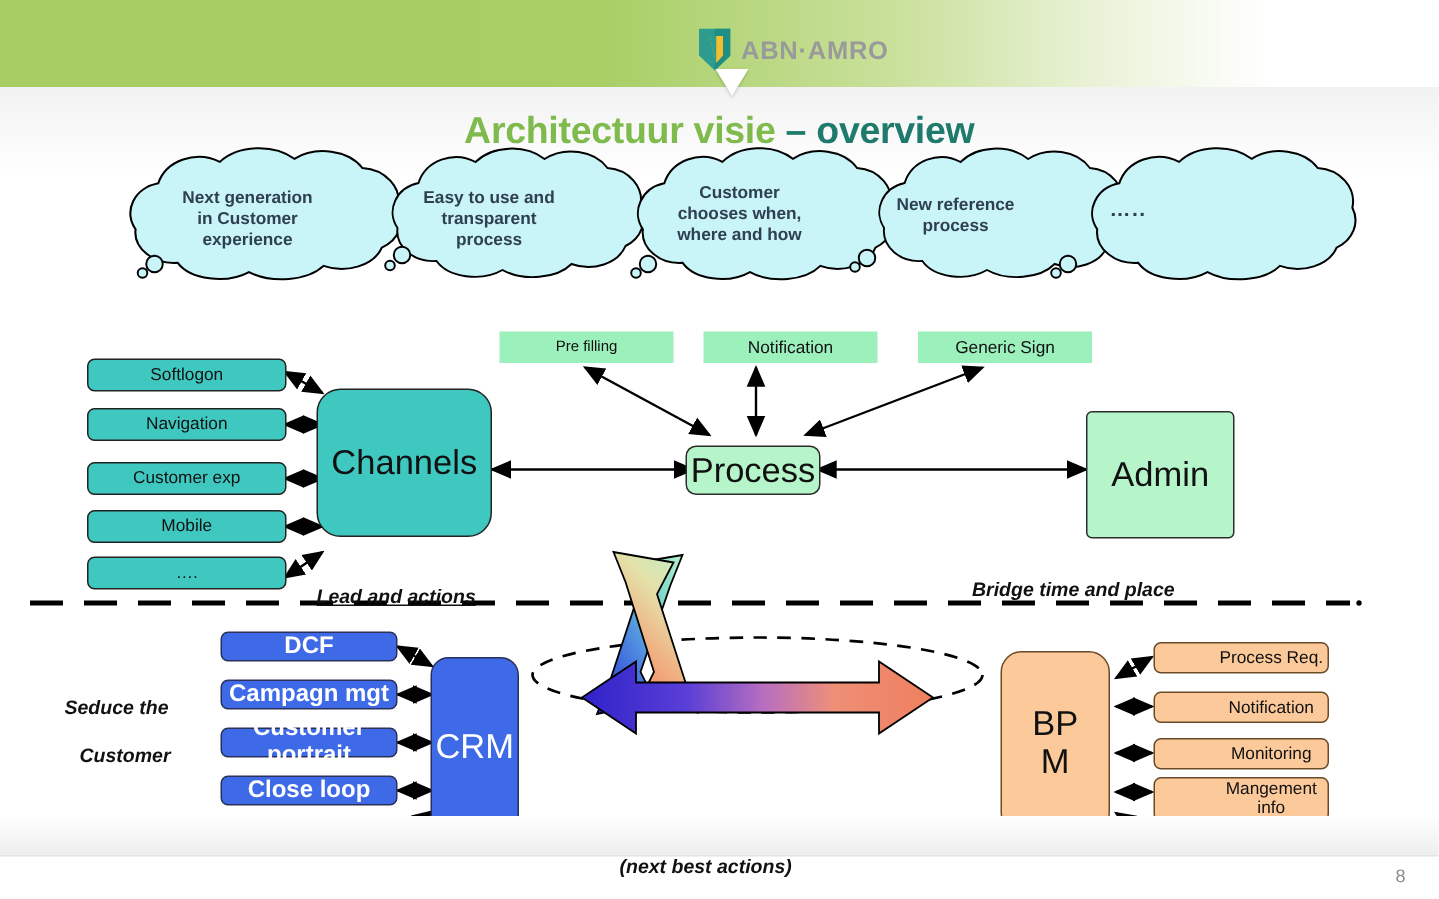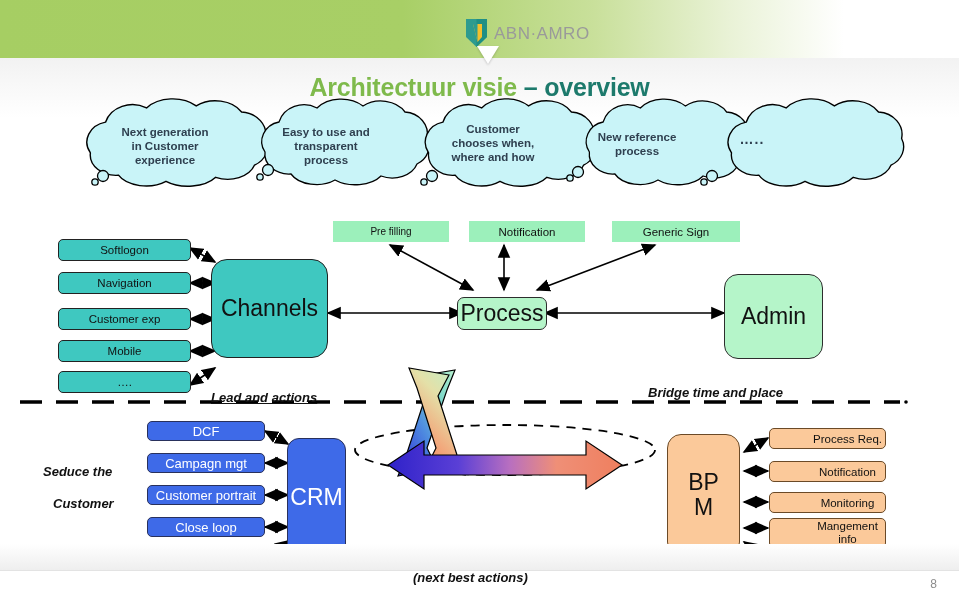--- a/index.html
+++ b/index.html
@@ -19,21 +19,21 @@
   .band-shadow{
     position:absolute;left:0;top:58px;width:959px;height:9px;
     background:linear-gradient(to bottom,rgba(0,0,0,0.18),rgba(0,0,0,0));
   }
   .header-sheen{
     position:absolute;left:0;top:58px;width:959px;height:60px;
     background:linear-gradient(to bottom,#f2f2f2 0%,#fafafa 60%,#ffffff 100%);
   }
   .logo{position:absolute;left:466px;top:18px;width:120px;height:30px;display:flex;align-items:center;gap:7px;}
   .logo-mark{position:relative;width:21px;height:28px;}
-  .logo-text{font-size:17px;font-weight:normal;color:#9a9a9a;letter-spacing:0.5px;line-height:1;}
+  .logo-text{font-size:17px;font-weight:bold;color:#9a9a9a;letter-spacing:0.5px;line-height:1;}
   .logo-pointer{
     position:absolute;left:477px;top:46px;width:0;height:0;
     border-left:11px solid transparent;border-right:11px solid transparent;
     border-top:18px solid #ffffff;
     filter:drop-shadow(0 1px 1px rgba(0,0,0,0.20));
   }
   .title{
     position:absolute;left:0;top:73px;width:959px;text-align:center;
     font-size:25px;font-weight:bold;letter-spacing:-0.2px;
   }
@@ -50,21 +50,21 @@
     display:flex;align-items:center;justify-content:center;
     text-align:center;color:#111;border:1px solid #3b3b3b;
   }
   .pill{border-radius:5px;}
 
   .teal{background:#3fc8c0;border-color:#222;}
   .teal-label{font-size:11.5px;color:#111;}
   .mint{background:#b5f5c9;border-color:#2d2d2d;}
   .mint-flat{background:#9cf0bb;border:none;}
   .blue{background:#3e6ae8;border-color:#29315c;}
-  .blue-label{font-size:13px;color:#fff;font-weight:normal;}
+  .blue-label{font-size:16px;color:#fff;font-weight:bold;}
   .peach{background:#fbc99a;border-color:#6b4a27;}
   .peach-label{font-size:11.5px;color:#111;padding-left:40px;}
 
   .big-label{font-size:23px;color:#111;line-height:25px;}
 
   
   .annot{position:absolute;font-style:italic;font-weight:bold;font-size:13px;color:#111;}
   .annot.u{text-decoration:underline;}
 
   .page-num{position:absolute;right:22px;bottom:8px;font-size:12px;color:#8c8c8c;}
@@ -242,25 +242,25 @@
   <div class="box pill teal teal-label" style="left:58px;top:340px;width:133px;height:22px;">Mobile</div>
   <div class="box pill teal teal-label" style="left:58px;top:371px;width:133px;height:22px;">….</div>
 
   <div class="box teal big-label" style="left:211px;top:259px;width:117px;height:99px;border-radius:16px;flex-direction:row;">
     <div>Channel</div>
     <div>s</div>
   </div>
 
   <div class="box mint-flat" style="left:333px;top:221px;width:116px;height:21px;font-size:10px;">Pre filling</div>
   <div class="box mint-flat" style="left:469px;top:221px;width:116px;height:21px;font-size:11.5px;">Notification</div>
-  <div class="box mint-flat" style="left:612px;top:221px;width:128px;height:21px;font-size:11.5px;">Generic Sign</div>
+  <div class="box mint-flat" style="left:612px;top:221px;width:116px;height:21px;font-size:11.5px;">Generic Sign</div>
 
   <div class="box mint big-label" style="left:457px;top:297px;width:90px;height:33px;border-radius:7px;">Process</div>
 
-  <div class="box mint big-label" style="left:724px;top:274px;width:99px;height:85px;border-radius:14px;">Admin</div>
+  <div class="box mint big-label" style="left:724px;top:274px;width:99px;height:85px;border-radius:4px;">Admin</div>
 
   <div class="box pill blue blue-label" style="left:147px;top:421px;width:118px;height:20px;">DCF</div>
   <div class="box pill blue blue-label" style="left:147px;top:453px;width:118px;height:20px;">Campagn mgt</div>
   <div class="box pill blue blue-label" style="left:147px;top:485px;width:118px;height:20px;">Customer portrait</div>
   <div class="box pill blue blue-label" style="left:147px;top:517px;width:118px;height:20px;">Close loop</div>
   <div class="box pill blue blue-label" style="left:147px;top:548px;width:118px;height:20px;">Single client view</div>
 
   <div class="box blue big-label" style="left:287px;top:438px;width:59px;height:118px;border-radius:12px;color:#fff;">CRM</div>
 
   <div class="box peach big-label" style="left:667px;top:434px;width:73px;height:122px;border-radius:14px;flex-direction:column;">

